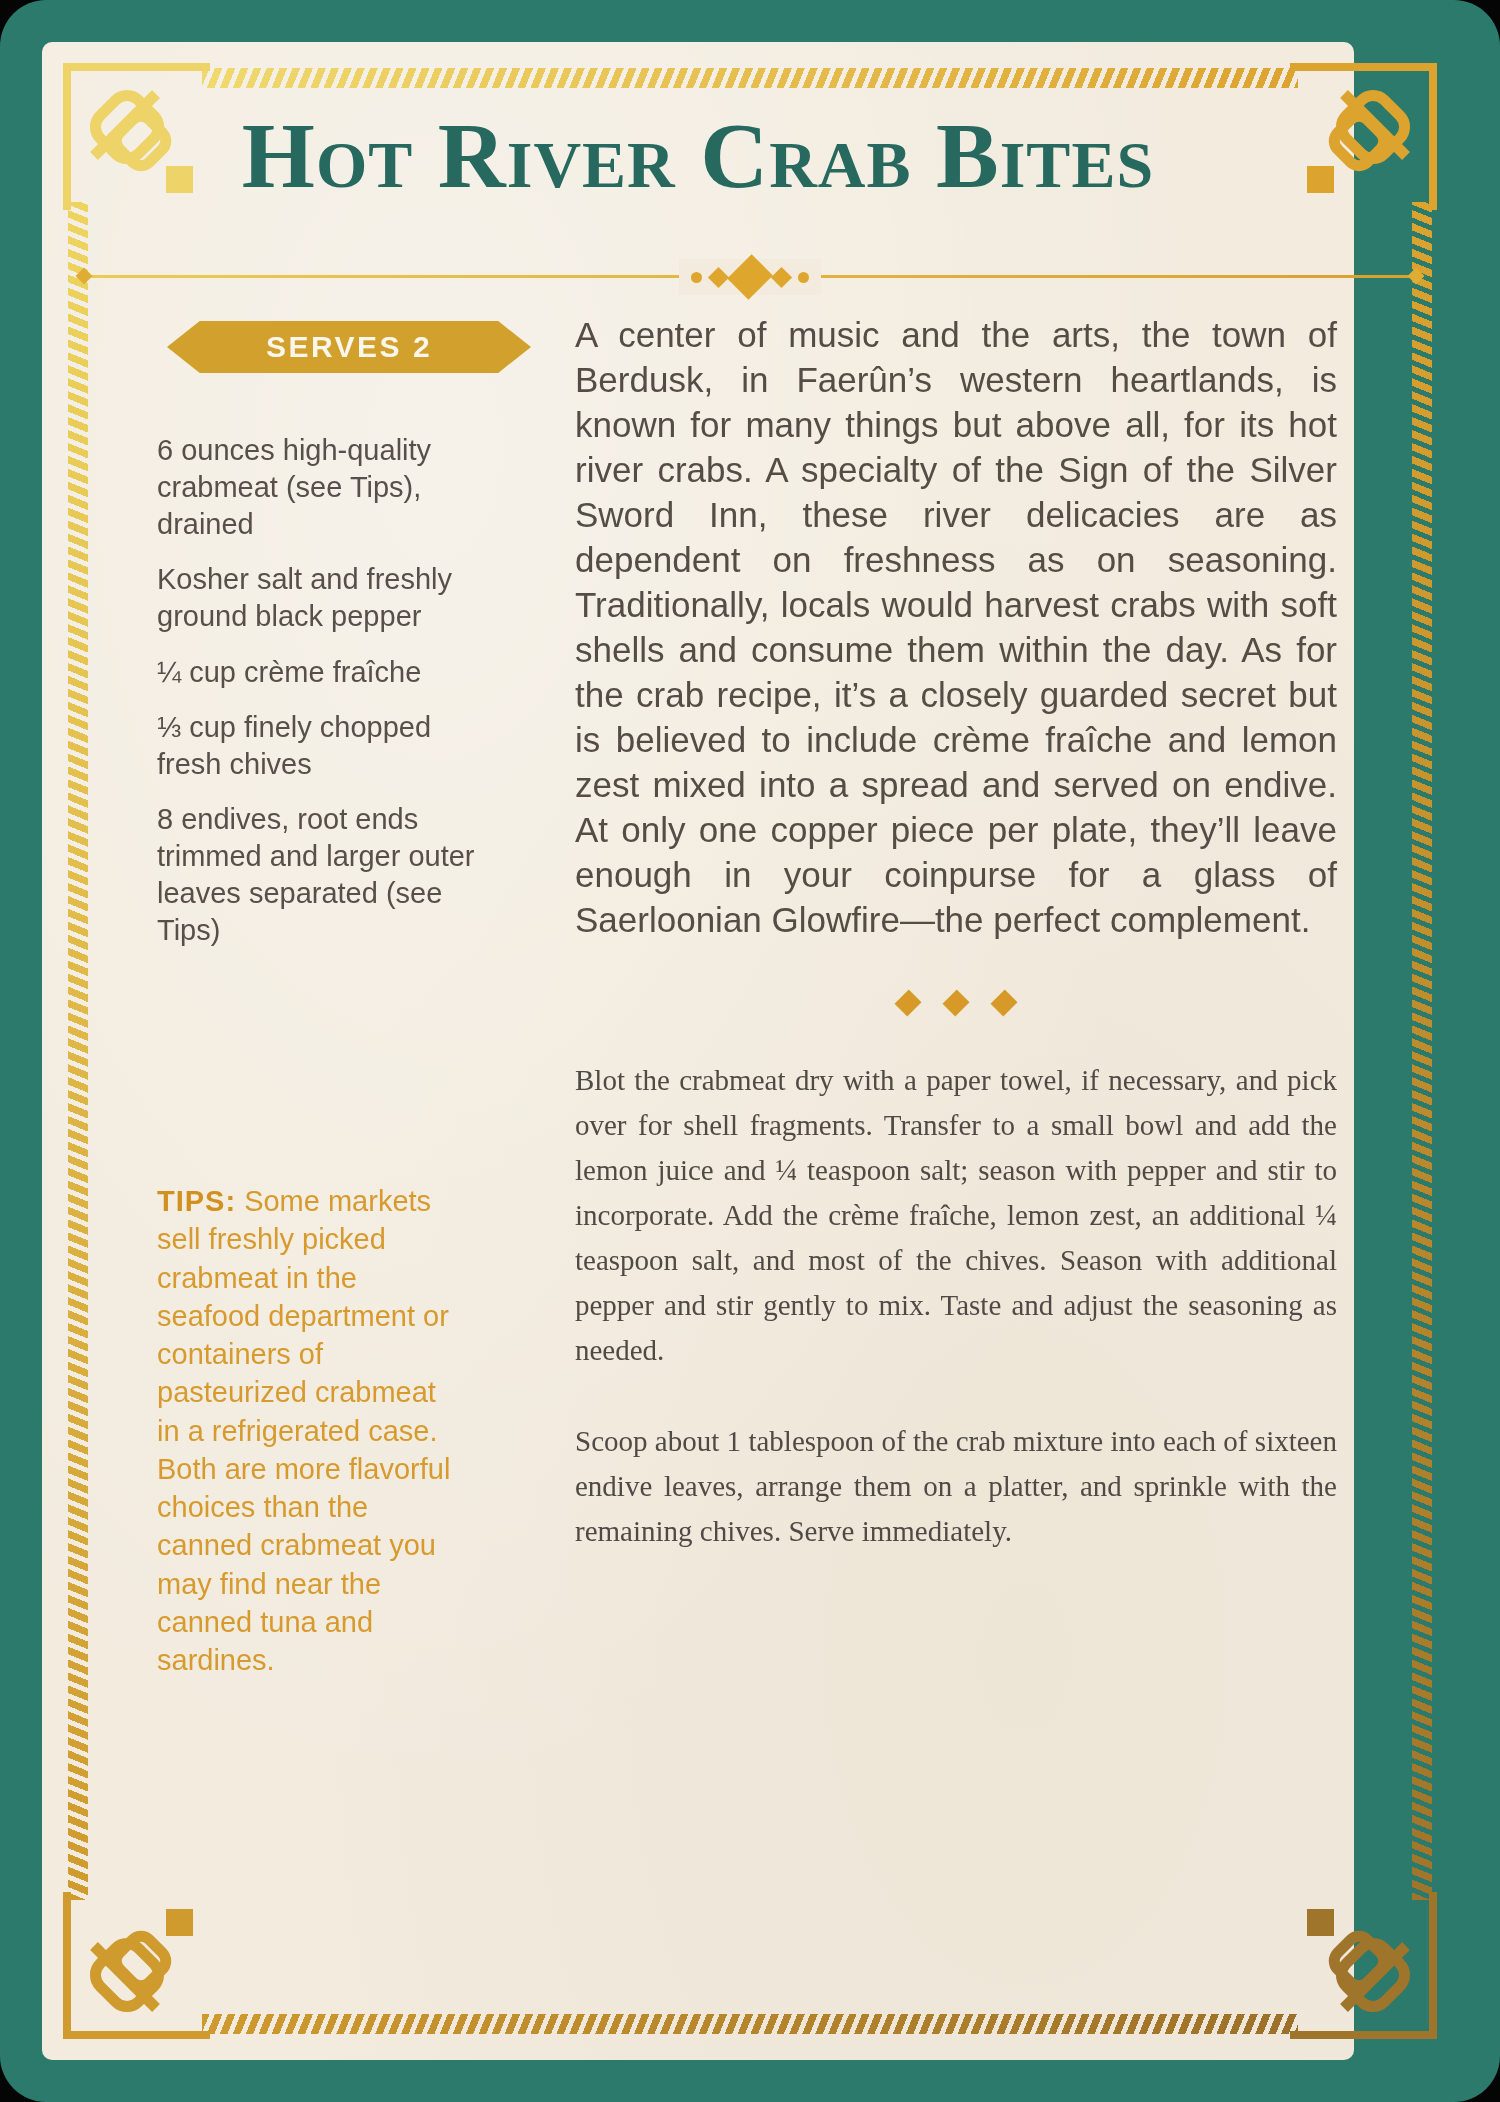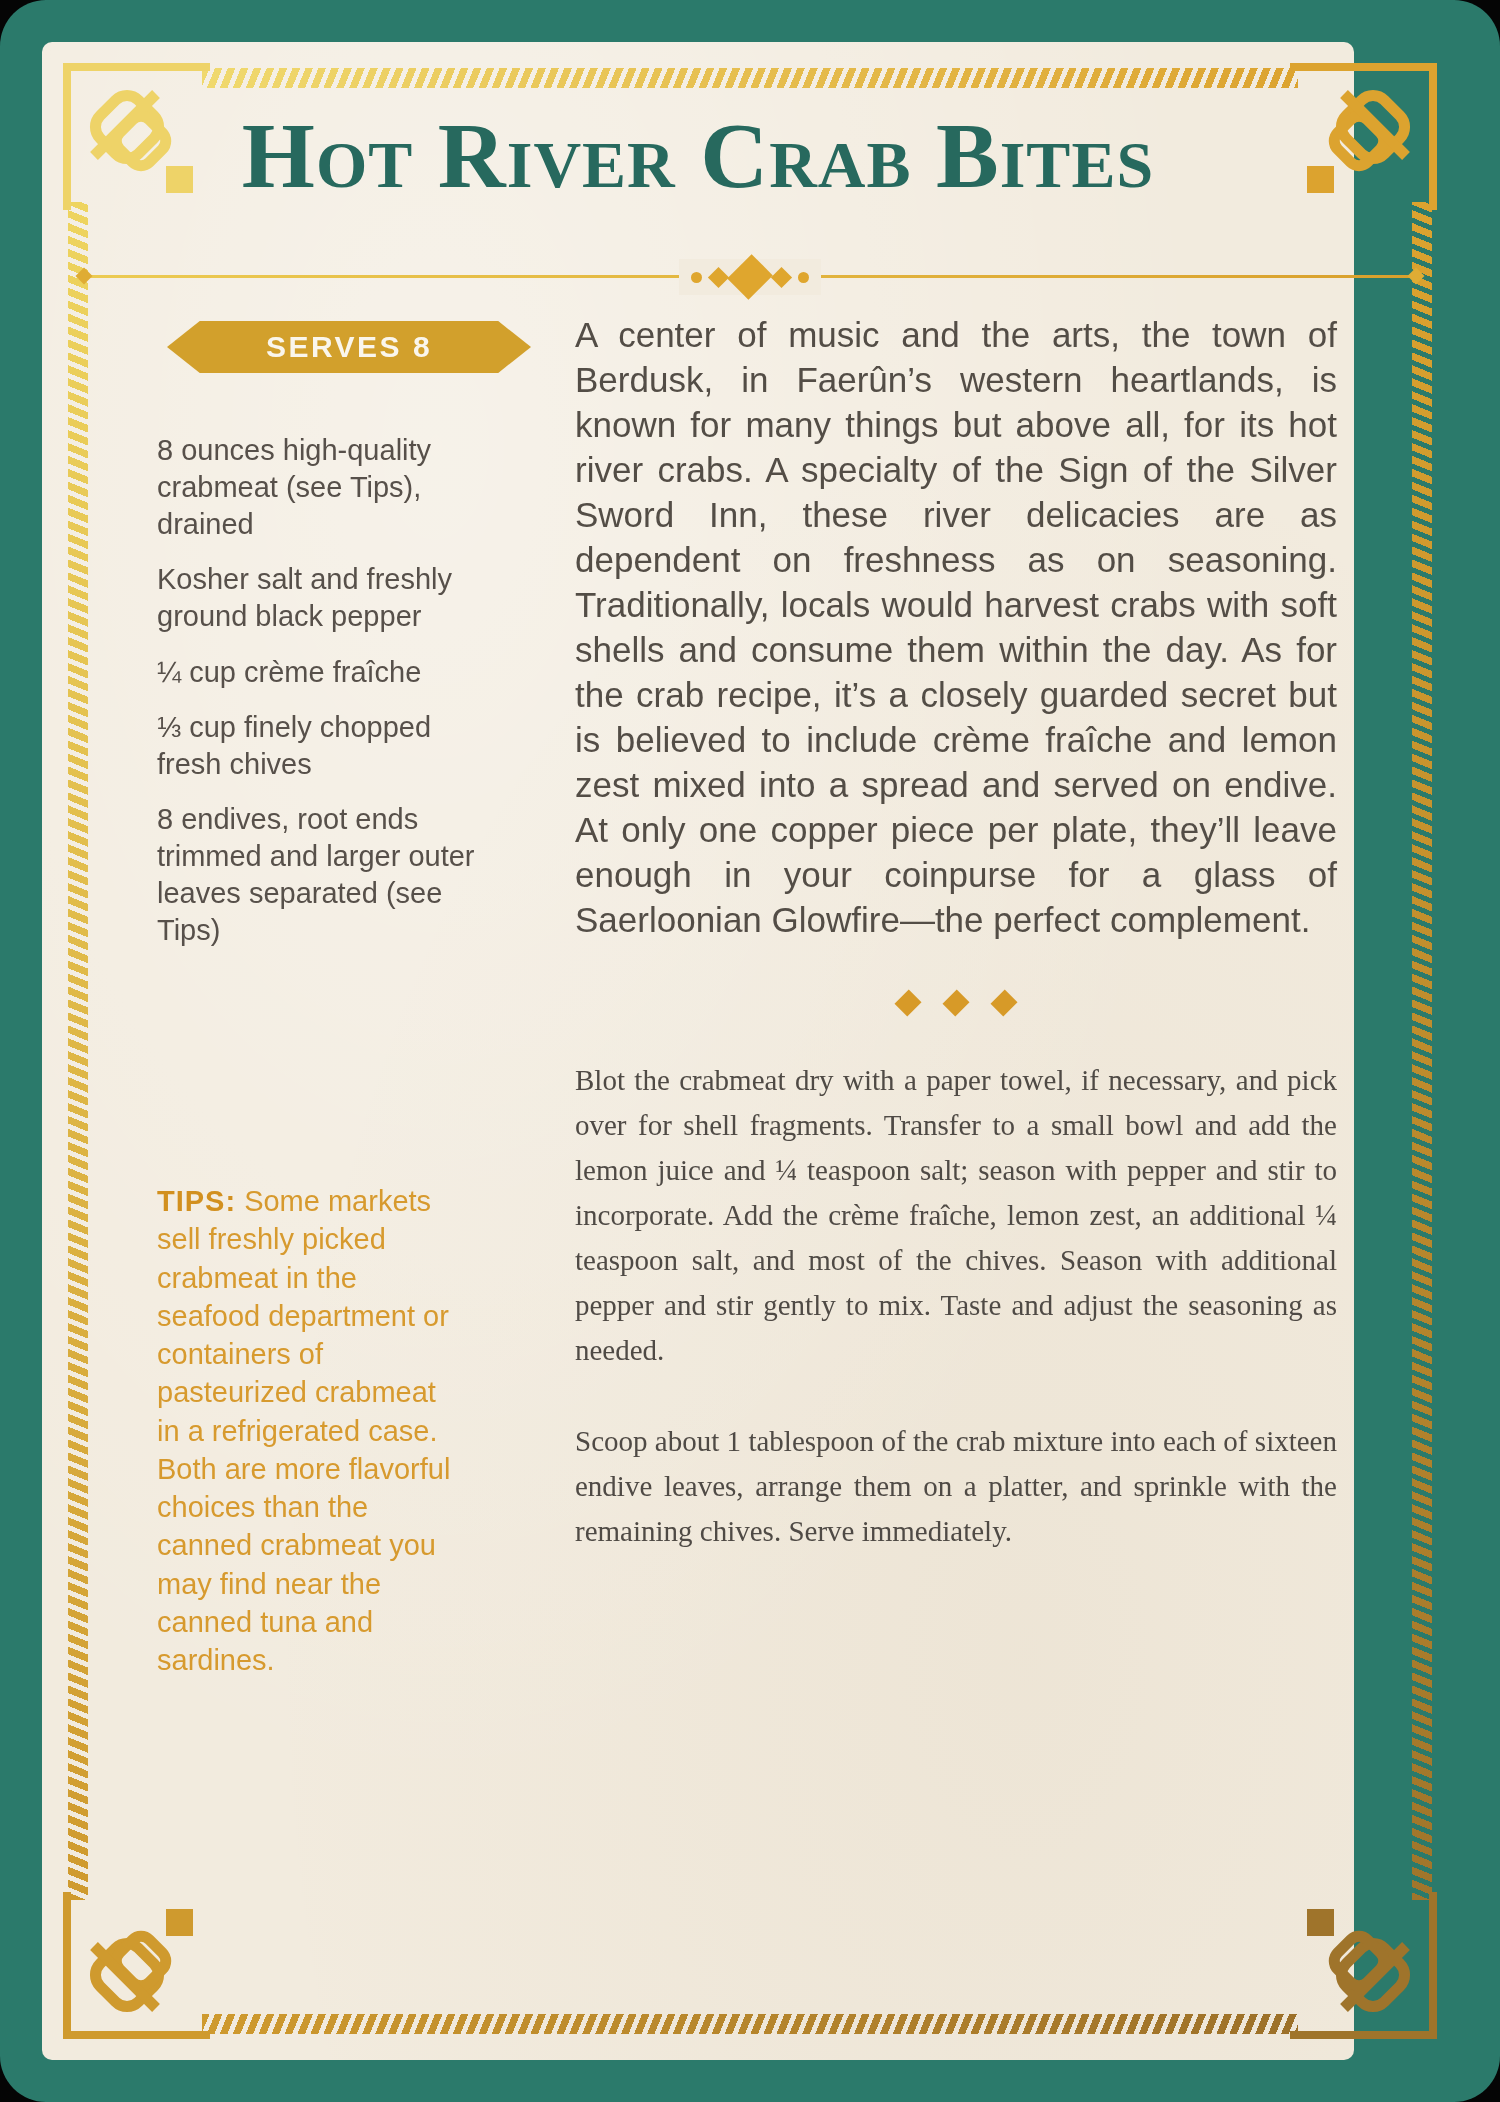--- a/index.html
+++ b/index.html
@@ -118,25 +118,25 @@
         <div class="rule-cluster">
           <i class="rc rc-dot"></i>
           <i class="rc rc-sm"></i>
           <i class="rc rc-big"></i>
           <i class="rc rc-sm"></i>
           <i class="rc rc-dot"></i>
         </div>
       </div>
 
       <div class="badge">
-        <span>SERVES 8</span>
+        <span>SERVES 2</span>
       </div>
 
       <div class="ingredients">
-        <p>8 ounces high-quality crabmeat (see Tips), drained</p>
+        <p>6 ounces high-quality crabmeat (see Tips), drained</p>
         <p>Kosher salt and freshly ground black pepper</p>
         <p>¼ cup crème fraîche</p>
         <p>⅓ cup finely chopped fresh chives</p>
         <p>8 endives, root ends trimmed and larger outer leaves separated (see Tips)</p>
       </div>
 
       <div class="tips">
         <p><span class="tips-label">TIPS:</span><span>Some markets sell freshly picked crabmeat in the seafood department or containers of pasteurized crabmeat in a refrigerated case. Both are more flavorful choices than the canned crabmeat you may find near the canned tuna and sardines.</span></p>
       </div>
 

